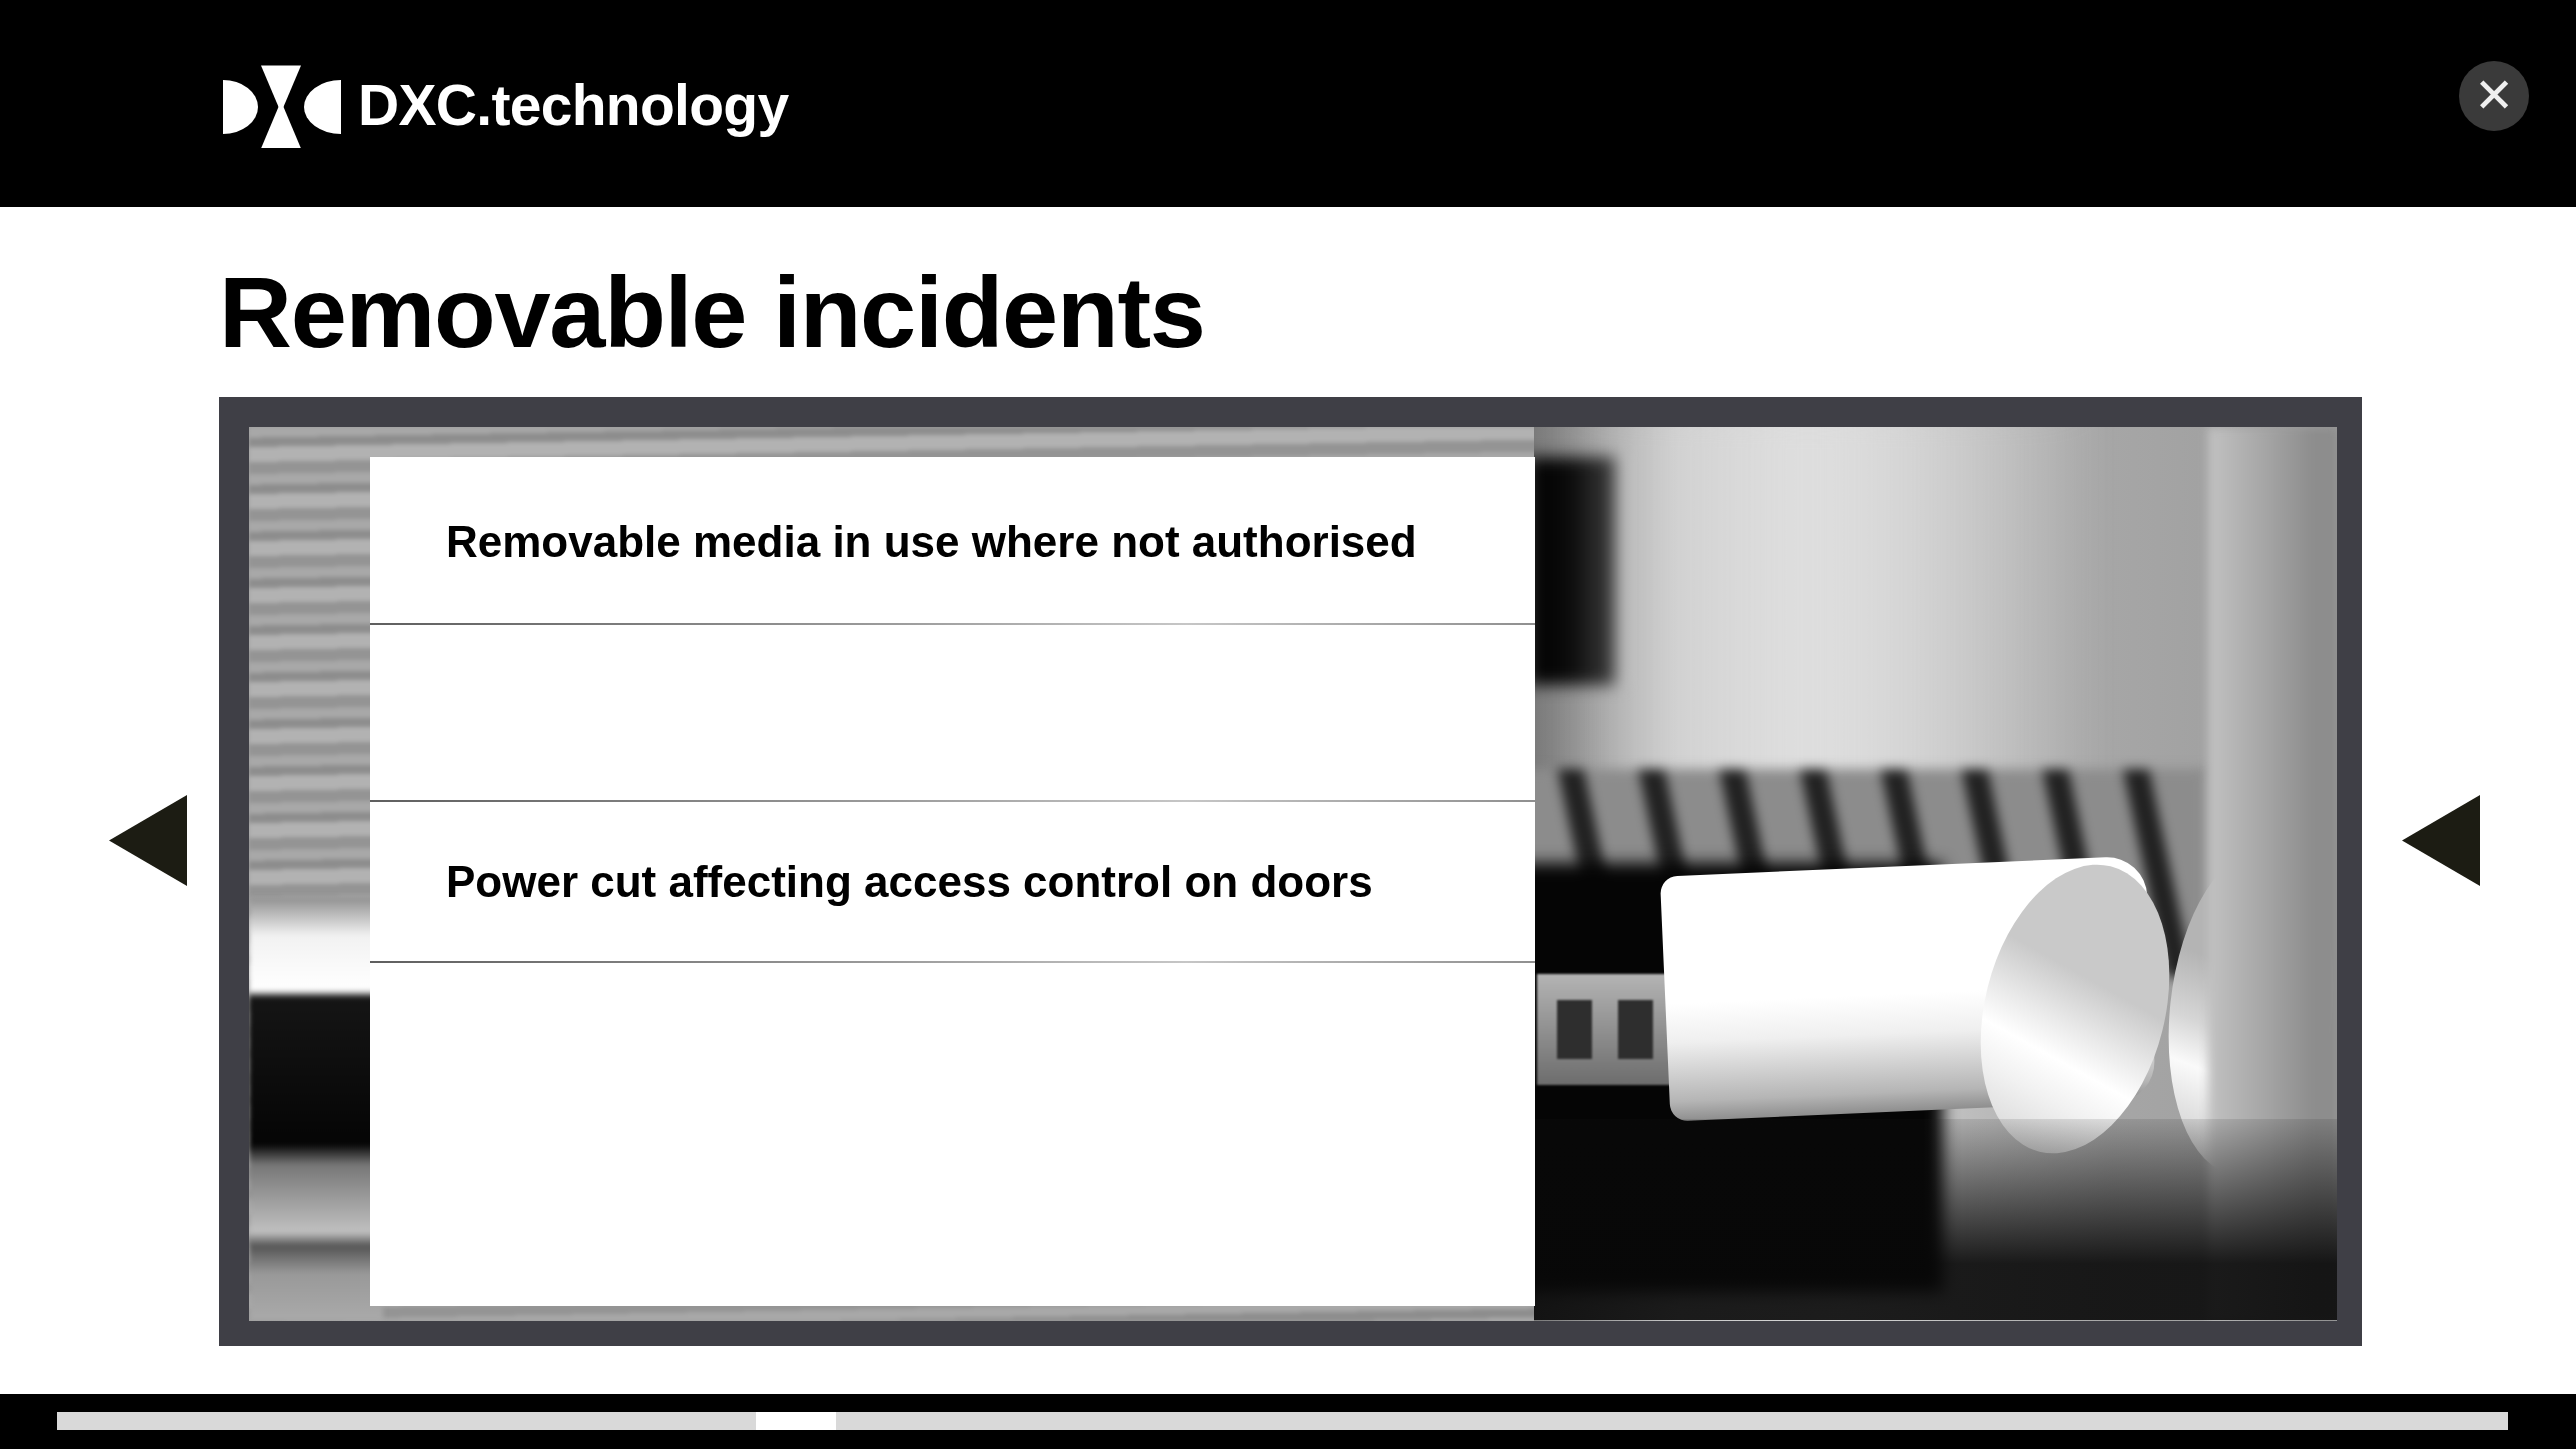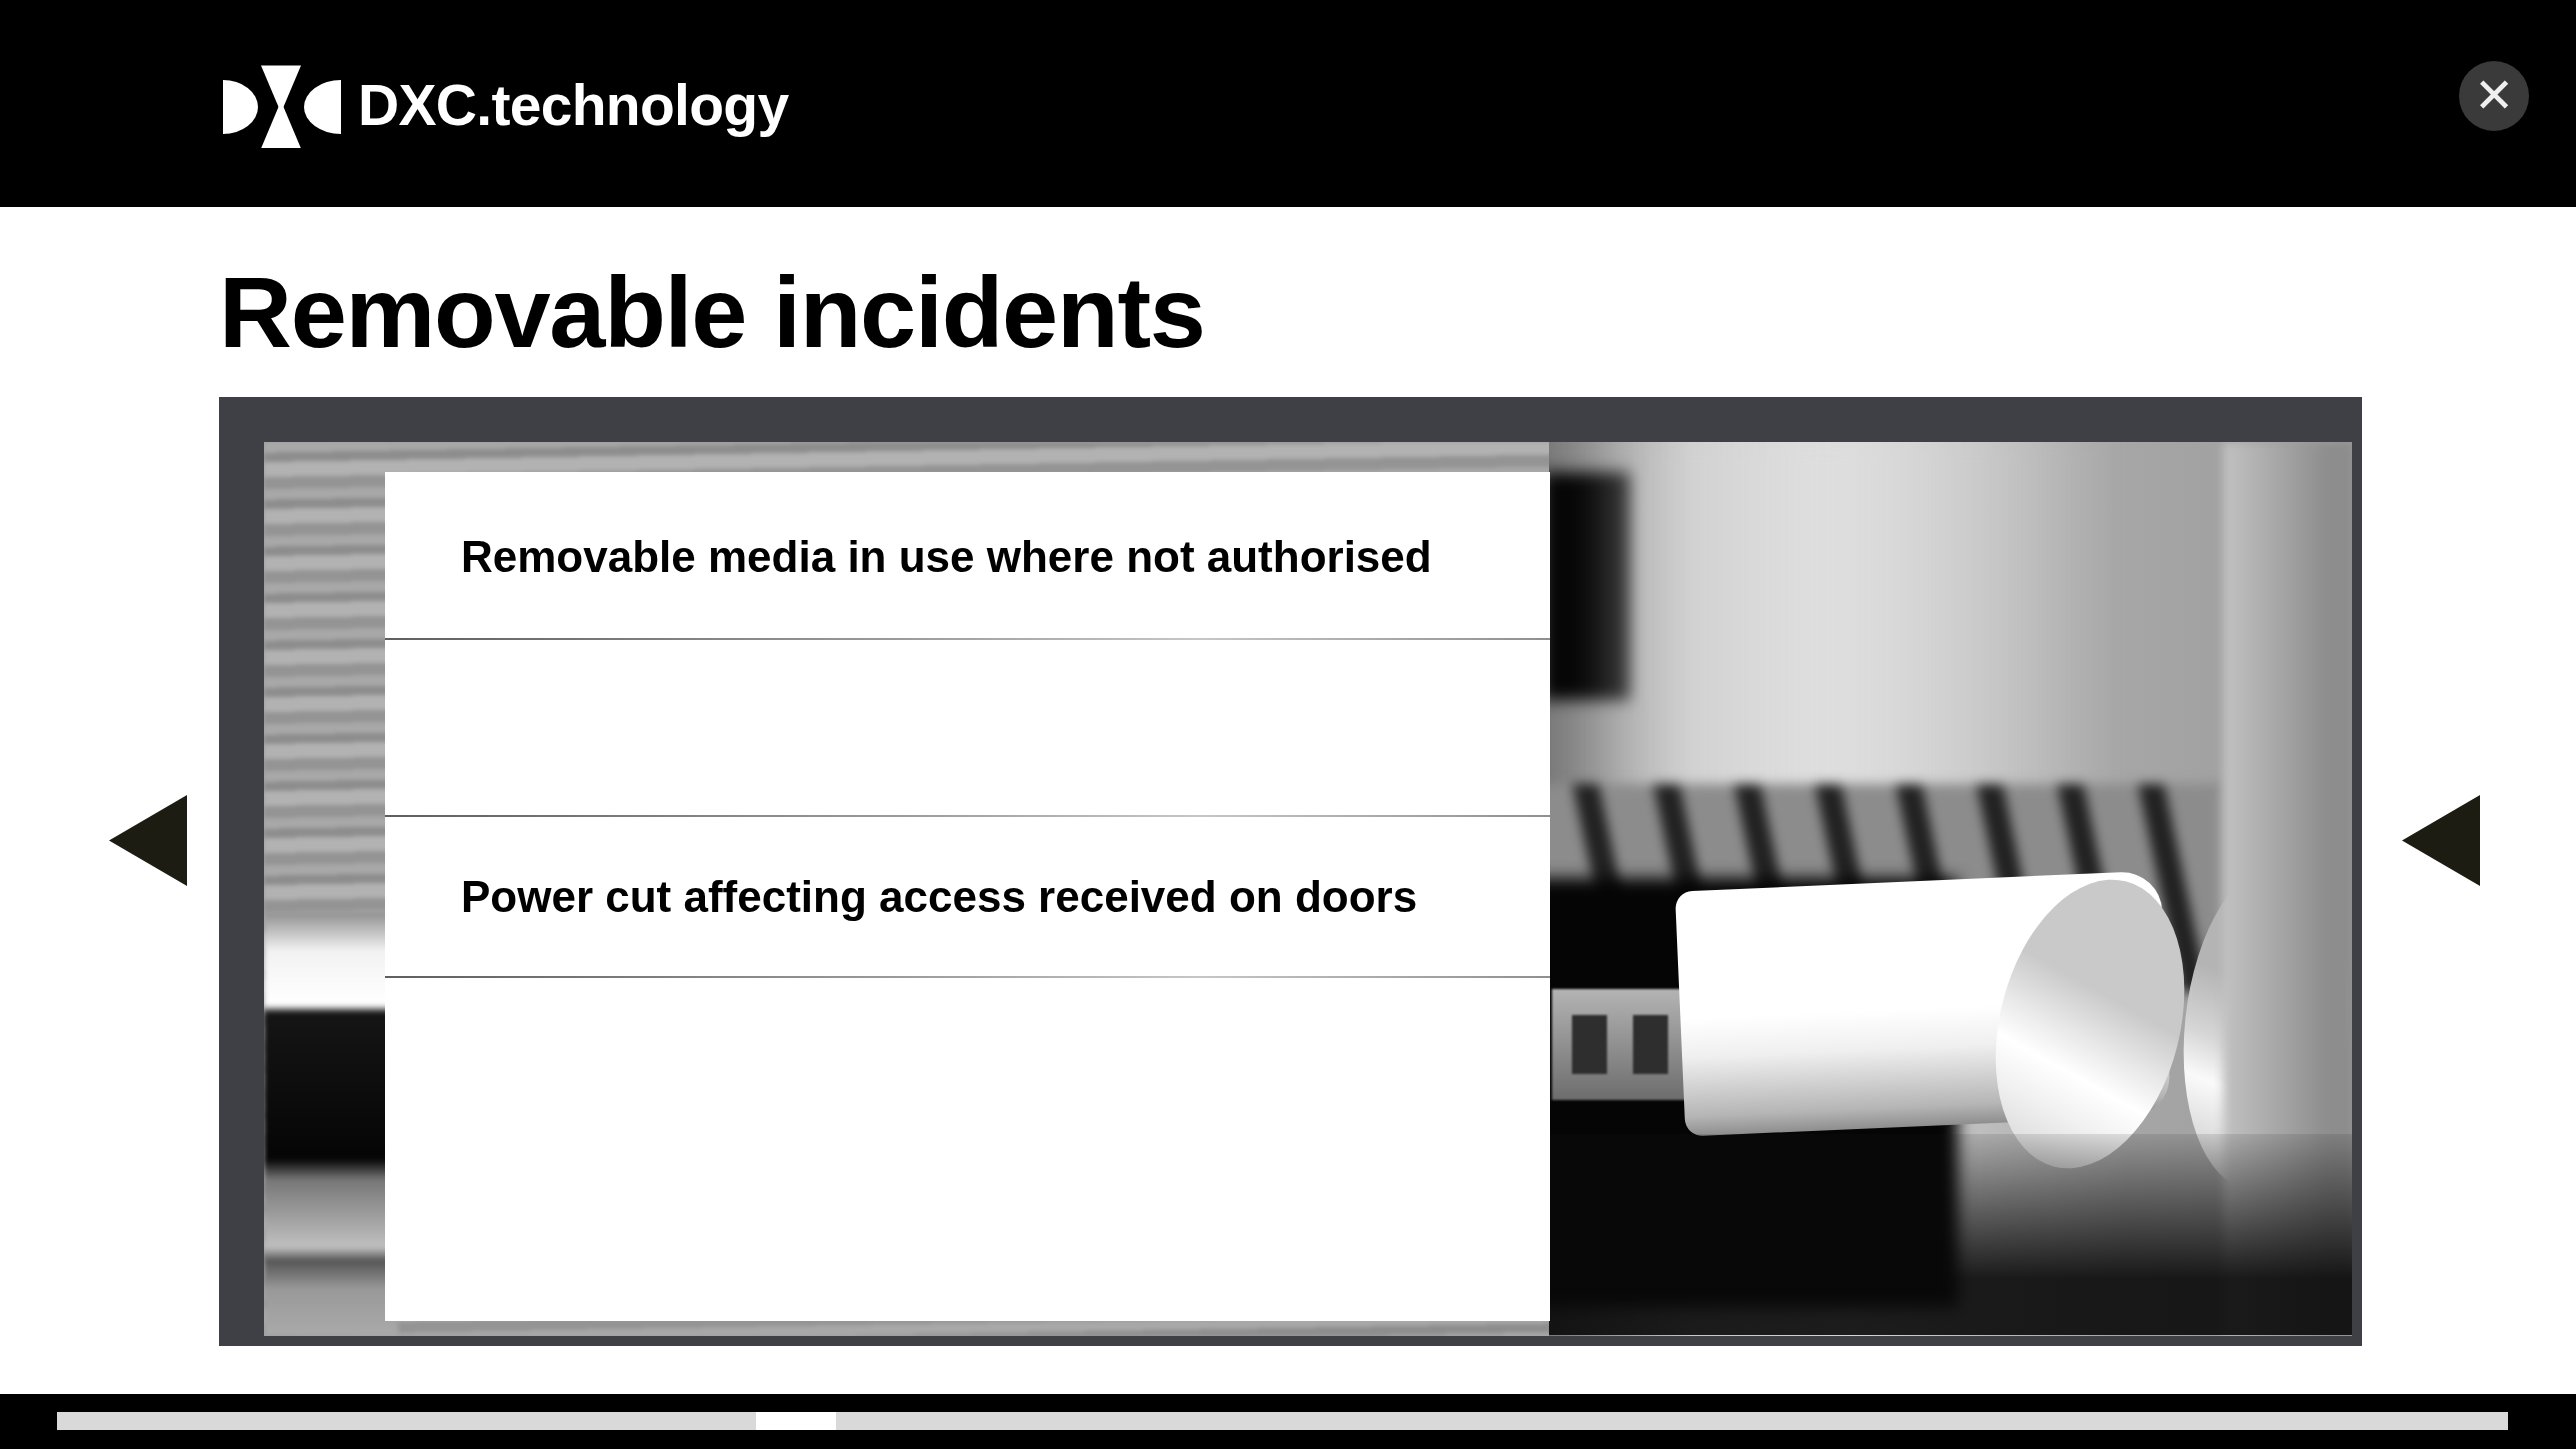--- a/index.html
+++ b/index.html
@@ -33,21 +33,21 @@
   .close-btn{position:absolute;left:2459px;top:61px;width:70px;height:70px;border-radius:50%;
     background:var(--close-bg);display:flex;align-items:center;justify-content:center;cursor:pointer;border:none;}
   .close-x{color:var(--close-x);font-size:48px;font-weight:400;line-height:1;}
 
   
   .page-title{position:absolute;left:219px;top:259px;font-size:101px;font-weight:700;
     letter-spacing:-1.3px;color:var(--title-text);line-height:107px;}
 
   
   .panel{position:absolute;left:219px;top:397px;width:2143px;height:949px;
-    background:var(--panel-border);padding:45px;}
+    background:var(--panel-border);padding:30px;}
   .photo{position:relative;width:2088px;height:894px;overflow:hidden;background:#9e9e9e;}
   .photo-grain{position:absolute;inset:0;
     background:repeating-linear-gradient(179deg,#a8a8a8 0 10.7px,#8d8d8d 10.7px 20px,#b2b2b2 20px 35px,#949494 35px 47px);
     filter:blur(2px);}
   .photo-left-bands{position:absolute;left:0;top:470px;width:134px;height:424px;
     background:linear-gradient(180deg,#8f8f8f 0,#f2f2f2 39px,#ffffff 93px,#151515 101px,#050505 247px,
       #777777 268px,#c0c0c0 335px,#555555 349px,#999999 377px,#aaaaaa 424px);
     filter:blur(2.7px);}
   .photo-right{position:absolute;left:1285px;top:0;width:803px;height:894px;overflow:hidden;
     background:linear-gradient(90deg,#7a7a7a 0,#c9c9c9 18%,#d6d6d6 38%,#bcbcbc 55%,#a6a6a6 72%,#9c9c9c 100%);}
@@ -140,21 +140,21 @@
       <div class="ph-reflection">
         
         
       </div>
     </div>
 
     <div class="card">
       <div class="item i1">Removable media in use where not authorised</div>
       <div class="divider d1"></div>
       <div class="divider d2"></div>
-      <div class="item i3">Power cut affecting access received on doors</div>
+      <div class="item i3">Power cut affecting access control on doors</div>
       <div class="divider d3"></div>
     </div>
   </div>
 </div>
 
 <button class="nav-btn prev">
   <div class="tri"></div>
 </button>
 <button class="nav-btn next">
   <div class="tri"></div>

